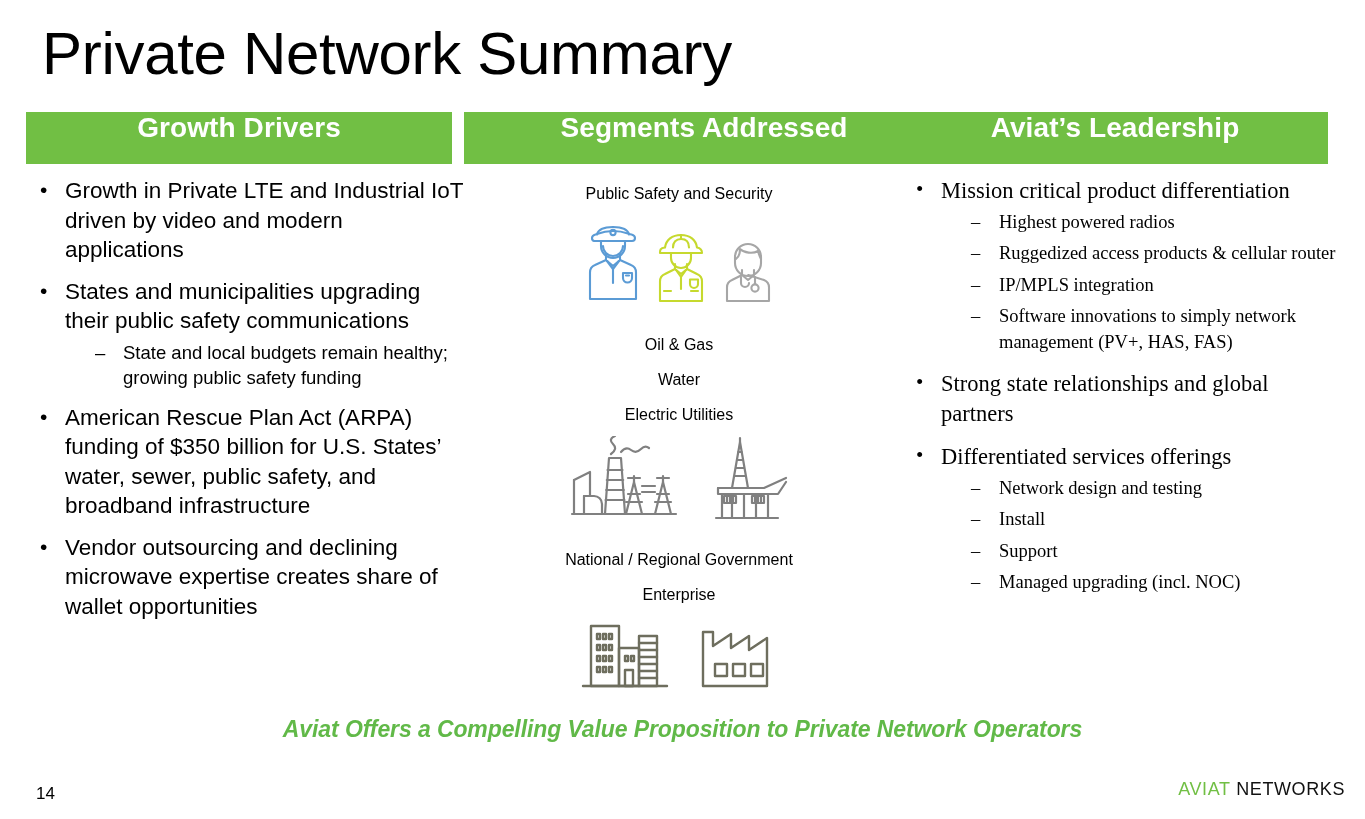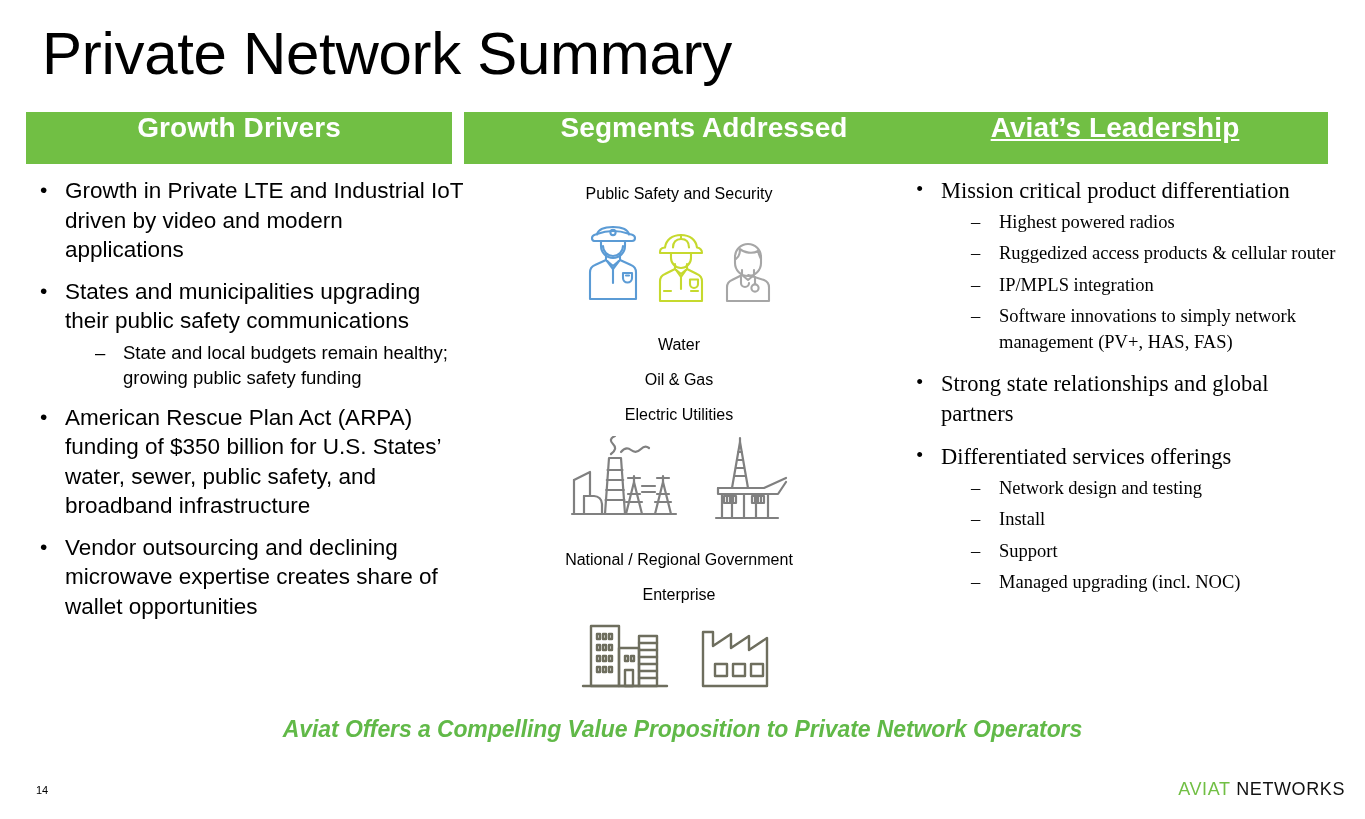--- a/index.html
+++ b/index.html
@@ -41,21 +41,21 @@
     color: #FFFFFF;
     font-size: 28px;
     font-weight: bold;
     display: flex;
     align-items: flex-start;
     justify-content: center;
     letter-spacing: 0.1px;
   }
   #header-growth   { left: 26px;  width: 426px; }
   #header-segments { left: 464px; width: 480px; }
-  #header-leader   { left: 902px; width: 426px; text-decoration: underline; }
+  #header-leader   { left: 902px; width: 426px; }
 
   
   .column {
     position: absolute;
     top: 176px;
   }
   #col-left  { left: 26px;  width: 440px; }
   #col-mid   { left: 464px; width: 430px; }
   #col-right { left: 902px; width: 440px; }
 
@@ -133,21 +133,21 @@
     font-style: italic;
     color: #61B948;
     letter-spacing: -0.1px;
   }
 
   
   #page-number {
     position: absolute;
     left: 36px;
     top: 784px;
-    font-size: 11px;
+    font-size: 17px;
     color: #000;
   }
   #logo {
     position: absolute;
     right: 20px;
     top: 779px;
     font-size: 18px;
     letter-spacing: 0.6px;
     white-space: nowrap;
   }
@@ -236,22 +236,22 @@
           <path d="M28 35 v5 l6 5 l6 -5 v-5"></path>
           <path d="M28 40 L18 45 a8 8 0 0 0 -5 7.5 V66 h42 V52.5 a8 8 0 0 0 -5 -7.5 L34.2 40"></path>
           <path d="M27 42 v6 a4 4 0 0 0 8 0"></path>
           <path d="M41 42 v7"></path>
           <circle cx="41" cy="53" r="3.6"></circle>
         </svg>
       </span>
     </div>
 
     <div style="margin-top:18px;">
+      <div class="seg-label">Oil &amp; Gas</div>
       <div class="seg-label">Water</div>
-      <div class="seg-label">Oil &amp; Gas</div>
       <div class="seg-label">Electric Utilities</div>
     </div>
 
     <div class="icon-row" style="height:92px; margin-top:4px;">
 
       <span>
         <svg width="128" height="88" viewBox="0 0 128 88" fill="none" stroke="#808080" stroke-width="2.2" stroke-linecap="round" stroke-linejoin="round">
           <path d="M43 18 q7 -5 2 -10 q-5 -5 2 -8"></path>
           <path d="M53 16 q5 -6 10 -2 q5 4 10 -1 q4 -4 8 -1"></path>
           <path d="M41 22 h12 l4 56 H37z"></path>

